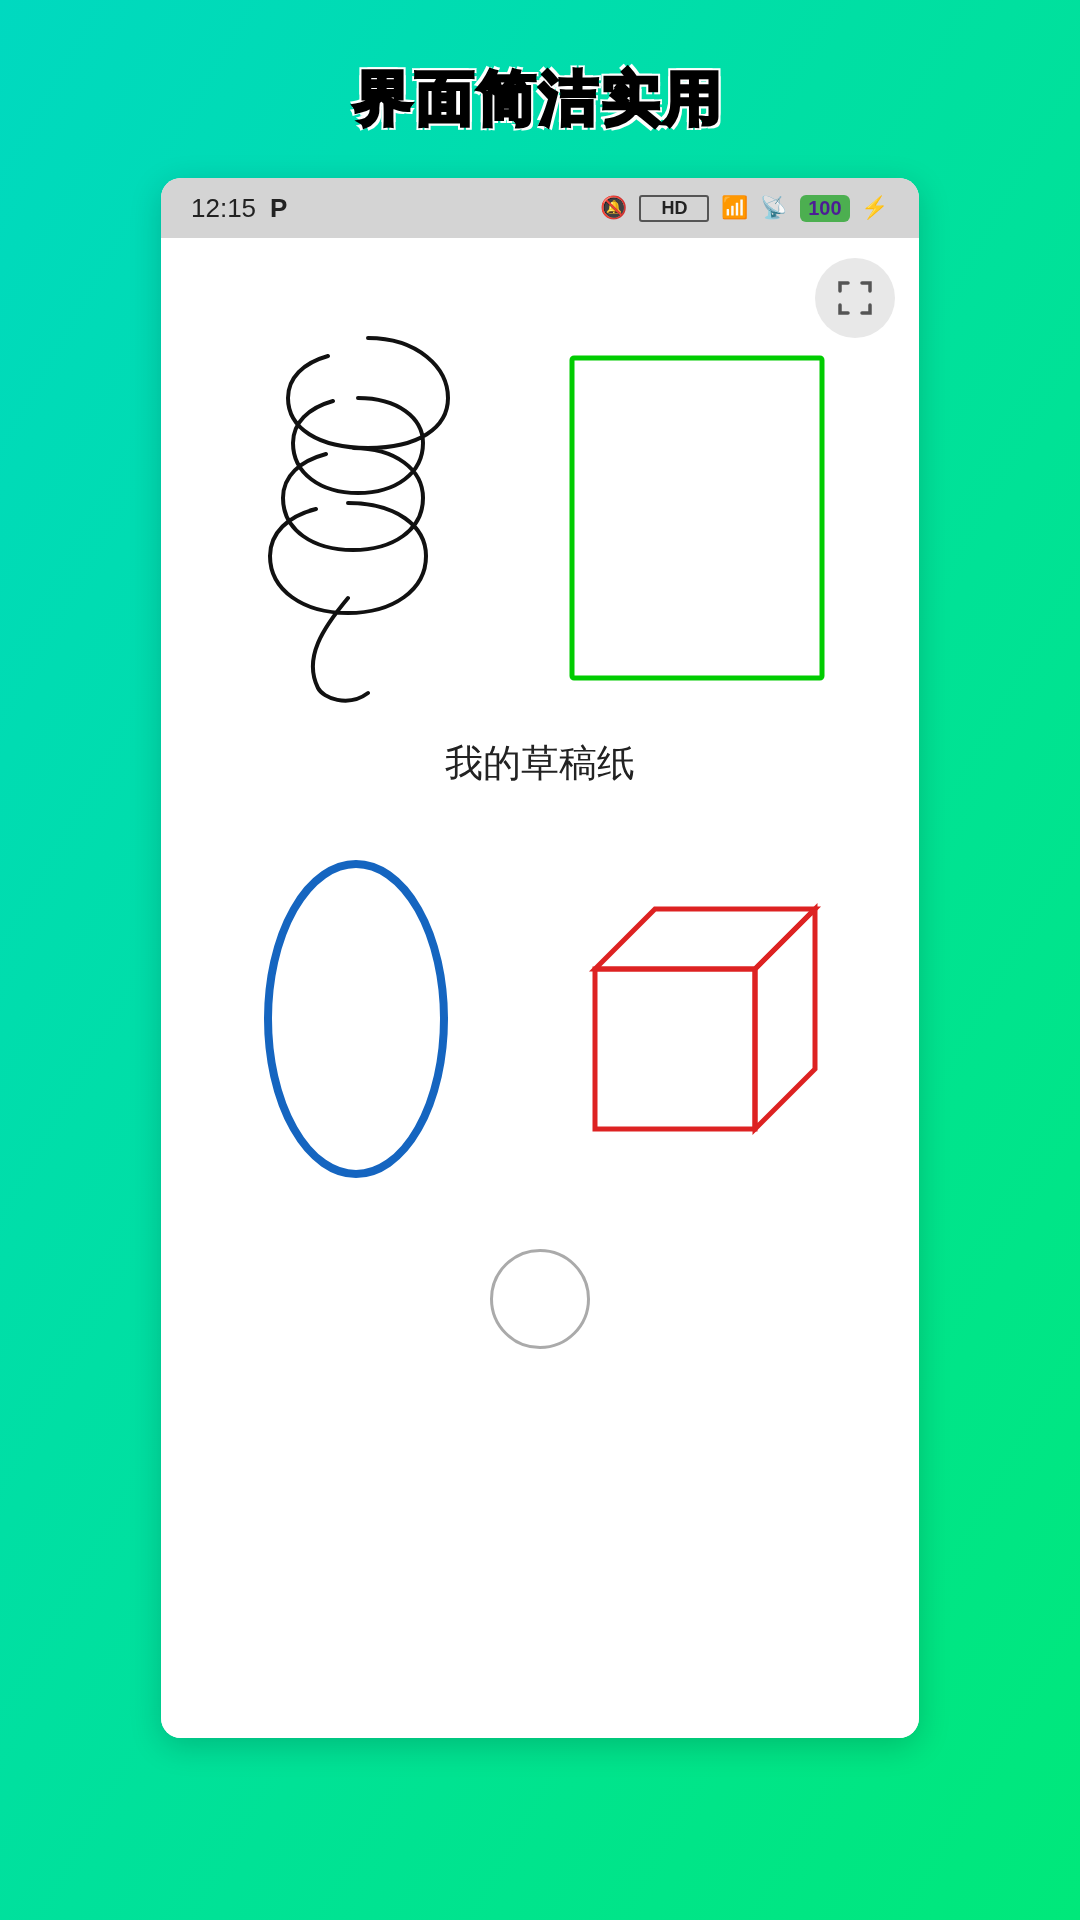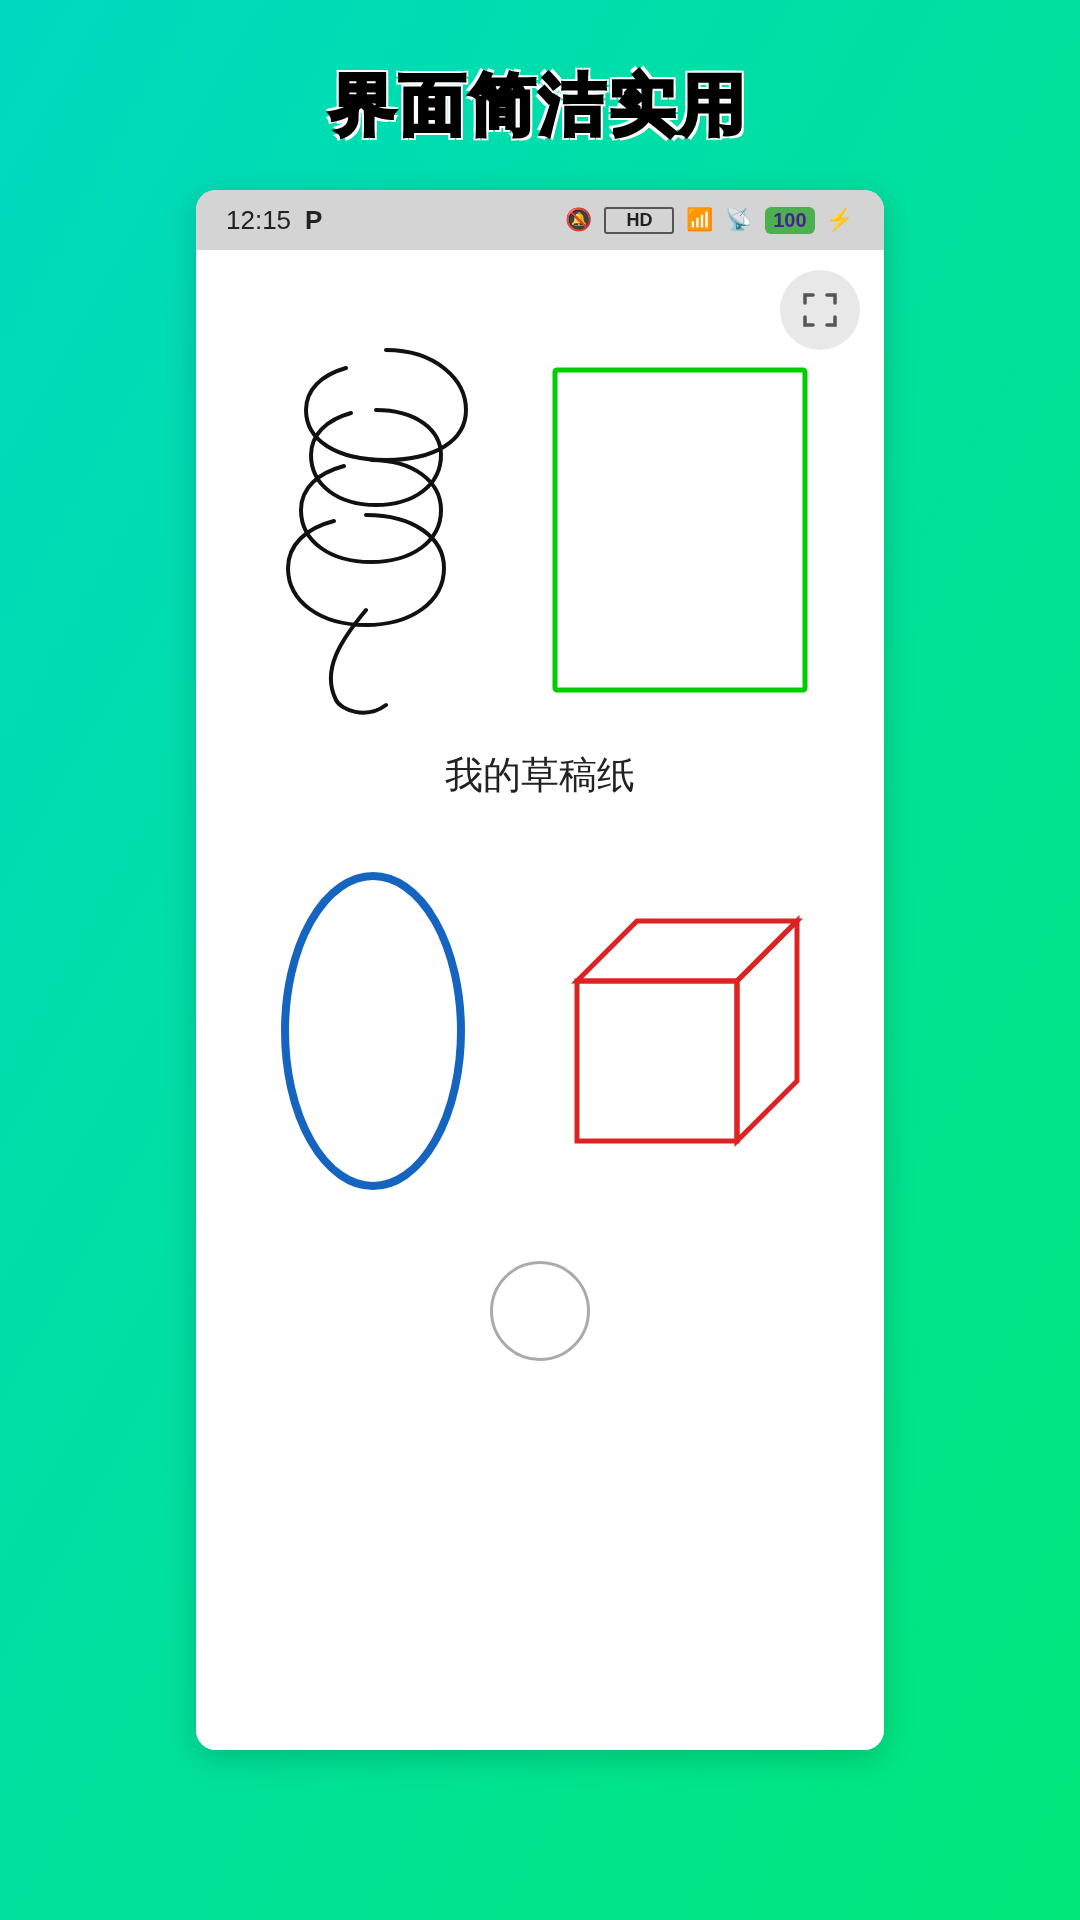--- a/index.html
+++ b/index.html
@@ -26,33 +26,33 @@
 
     
     .title-area {
       position: relative;
       z-index: 2;
       margin-top: 60px;
       text-align: center;
     }
 
     .title-text {
-      font-size: 66px;
+      font-size: 58px;
       font-weight: 900;
       color: #000;
       -webkit-text-stroke: 4px #000;
       text-shadow: 4px 4px 0 #fff, -4px -4px 0 #fff, 4px -4px 0 #fff, -4px 4px 0 #fff;
       letter-spacing: 4px;
     }
 
     
     .phone-frame {
       position: relative;
       z-index: 2;
-      width: 688px;
+      width: 758px;
       background: #f0f0f0;
       border-radius: 20px;
       overflow: hidden;
       margin-top: 40px;
       box-shadow: 0 8px 32px rgba(0,0,0,0.18);
     }
 
     
     .status-bar {
       background: #d4d4d4;

